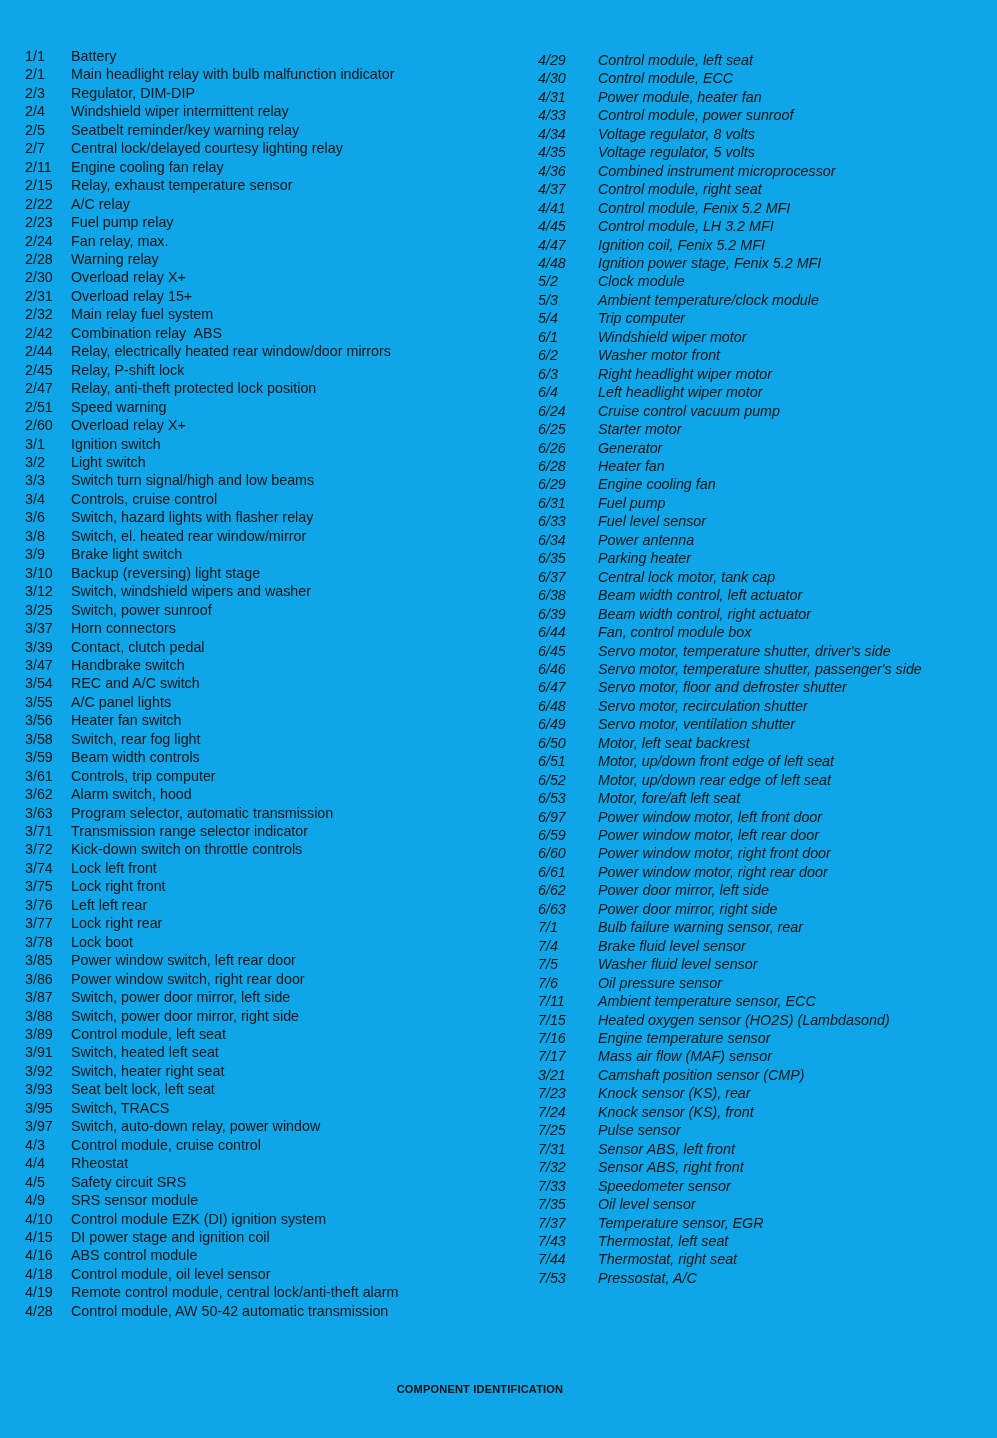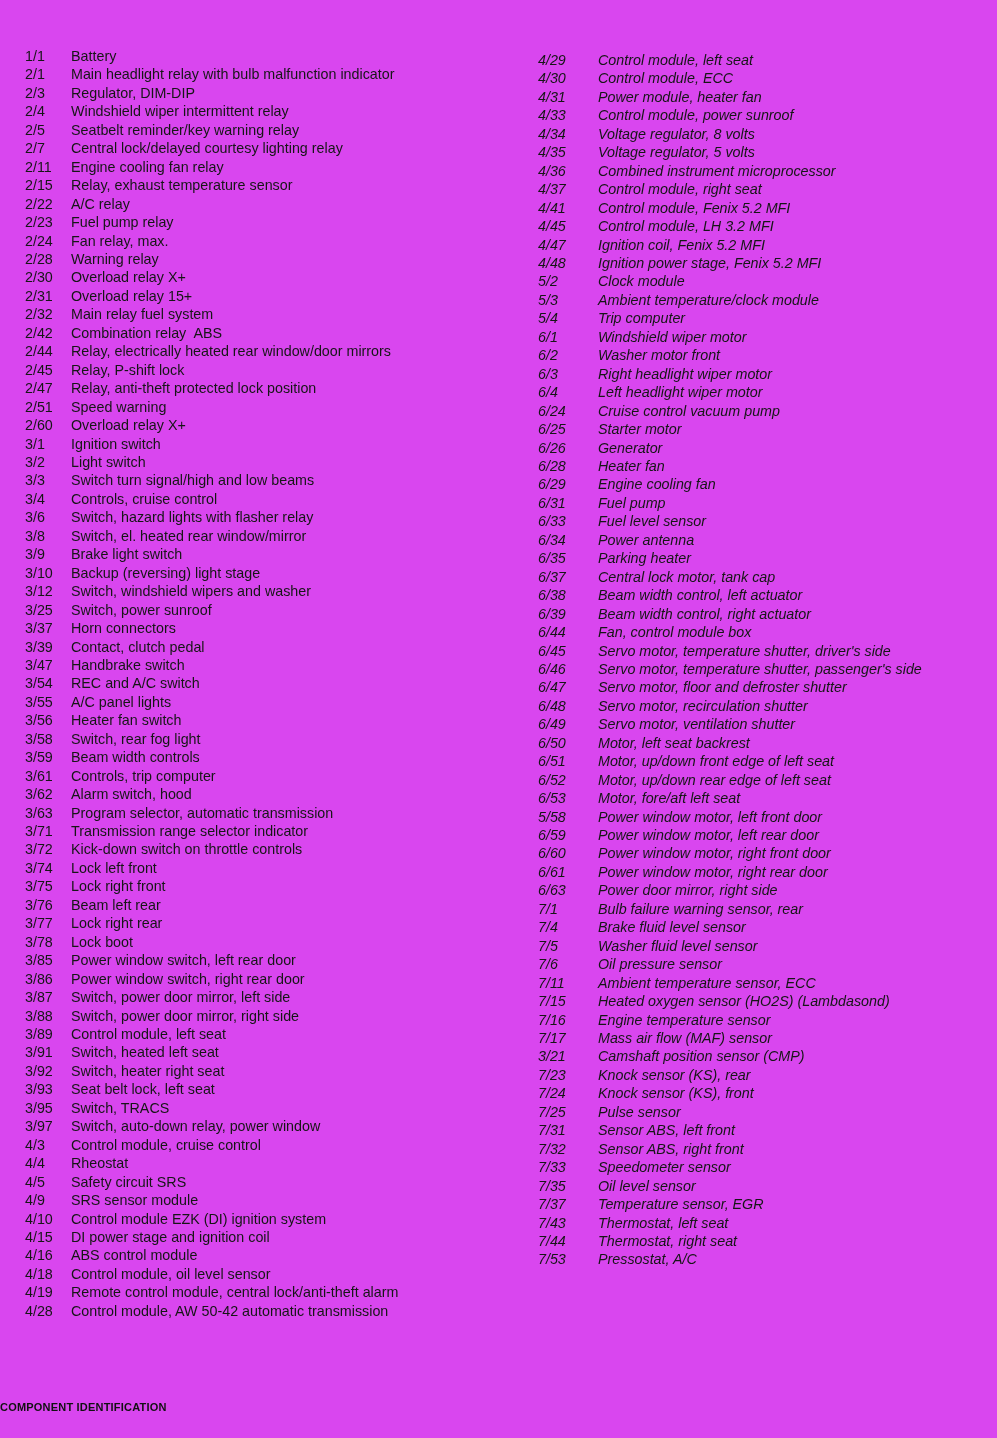--- a/index.html
+++ b/index.html
@@ -11,21 +11,21 @@
     width: 997px;
     height: 1438px;
     position: relative;
     font-family: "Liberation Sans", sans-serif;
     color: #161616;
     overflow: hidden;
   }
   .page {
     position: absolute;
     inset: 0;
-    background: #d946ef;
+    background: #0ea5e9;
   }
   .col {
     position: absolute;
     font-size: 14.3px;
     line-height: 18.45px;
   }
   .col-left  { left: 25px;  top: 47px;  width: 480px; }
   .col-right { left: 538px; top: 51px;  width: 455px; font-style: italic; }
   .row {
     display: flex;
@@ -39,25 +39,25 @@
   .col-left  .code { width: 46px; }
   .col-right .code { width: 60px; }
   .desc {
     white-space: pre-wrap;
   }
   .footer {
     position: absolute;
     left: 0;
     top: 1383px;
     width: 960px;
+    text-align: center;
     font-size: 11px;
     font-weight: bold;
     letter-spacing: 0.2px;
     color: #111111;
-    margin-top: 18px;
   }
 </style>
 </head>
 <body>
 
 <div class="page">
   <div class="col col-left" id="col-left">
       <div class="row">
         <span class="code">1/1</span>
         <span class="desc">Battery</span>
@@ -237,21 +237,21 @@
       <div class="row">
         <span class="code">3/74</span>
         <span class="desc">Lock left front</span>
       </div>
       <div class="row">
         <span class="code">3/75</span>
         <span class="desc">Lock right front</span>
       </div>
       <div class="row">
         <span class="code">3/76</span>
-        <span class="desc">Beam left rear</span>
+        <span class="desc">Left left rear</span>
       </div>
       <div class="row">
         <span class="code">3/77</span>
         <span class="desc">Lock right rear</span>
       </div>
       <div class="row">
         <span class="code">3/78</span>
         <span class="desc">Lock boot</span>
       </div>
       <div class="row">
@@ -494,34 +494,38 @@
       </div>
       <div class="row">
         <span class="code">6/52</span>
         <span class="desc">Motor, up/down rear edge of left seat</span>
       </div>
       <div class="row">
         <span class="code">6/53</span>
         <span class="desc">Motor, fore/aft left seat</span>
       </div>
       <div class="row">
-        <span class="code">5/58</span>
+        <span class="code">6/97</span>
         <span class="desc">Power window motor, left front door</span>
       </div>
       <div class="row">
         <span class="code">6/59</span>
         <span class="desc">Power window motor, left rear door</span>
       </div>
       <div class="row">
         <span class="code">6/60</span>
         <span class="desc">Power window motor, right front door</span>
       </div>
       <div class="row">
         <span class="code">6/61</span>
         <span class="desc">Power window motor, right rear door</span>
+      </div>
+      <div class="row">
+        <span class="code">6/62</span>
+        <span class="desc">Power door mirror, left side</span>
       </div>
       <div class="row">
         <span class="code">6/63</span>
         <span class="desc">Power door mirror, right side</span>
       </div>
       <div class="row">
         <span class="code">7/1</span>
         <span class="desc">Bulb failure warning sensor, rear</span>
       </div>
       <div class="row">

